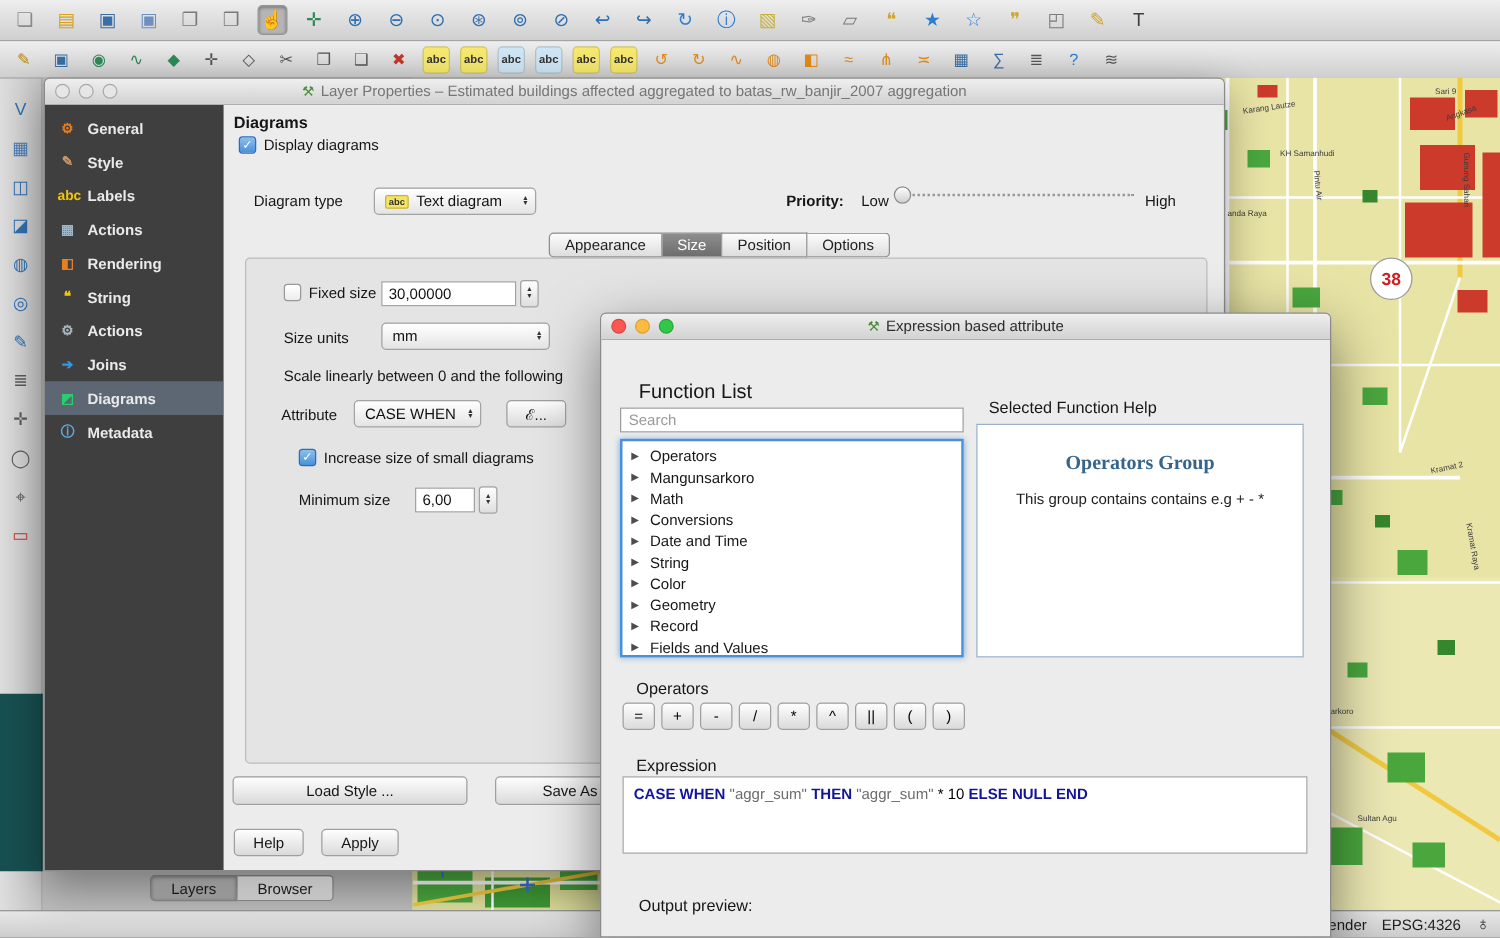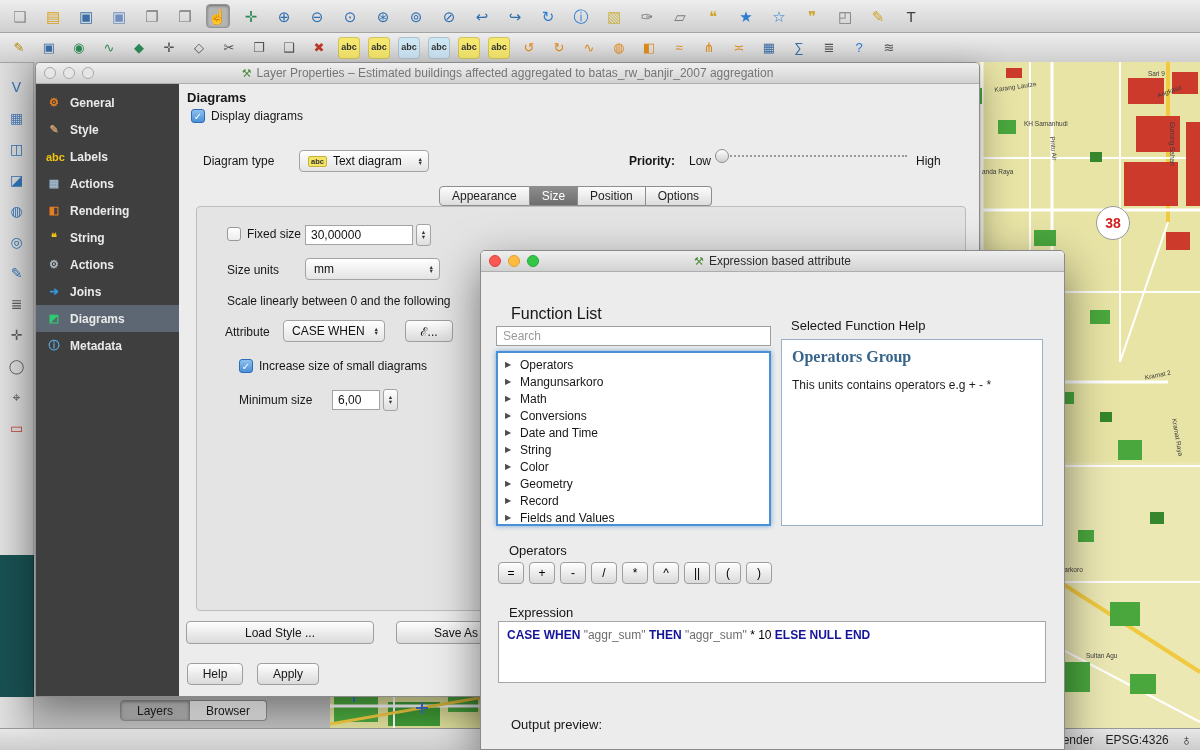--- a/index.html
+++ b/index.html
@@ -125,21 +125,21 @@
   .search-input { position:absolute; left:15px; top:54px; width:275px; height:20px;
                   border:1px solid #9e9e9e; background:#fff; padding:0 6px; font-size:12px;
                   font-family:"Liberation Sans", sans-serif; color:#111; }
   .search-input::placeholder { color:#9a9a9a; }
   .fn-list { position:absolute; left:15px; top:79px; width:275px; height:175px; background:#fff;
              border:2px solid var(--accent,#6f9bd1); box-shadow:0 0 5px rgba(96,150,210,.85);
              padding:3px 0; overflow:hidden; }
   .fn-item { display:flex; align-items:center; gap:6px; height:17px; padding:0 7px; font-size:12px; }
   .tri { font-size:8px; color:#4d4d4d; width:9px; flex:0 0 auto; }
   .help-panel { position:absolute; left:300px; top:67px; width:262px; height:187px; background:#fff;
-                border:1px solid #9ab0c8; padding:8px 10px; overflow:hidden; }
+                border:1px solid #9ab0c8; padding:22px 10px; overflow:hidden;text-align:center; }
   .help-title { font-family:"Liberation Serif", serif; font-weight:bold; font-size:16px;
                 color:#36648b; margin-bottom:12px; }
   .help-text { font-size:12px; color:#1e1e1e; }
   .ops-row { position:absolute; left:17px; top:290px; display:flex; gap:5px; }
   .op-btn { min-width:26px; height:22px; border:1px solid #9f9f9f; border-radius:4px;
             background:linear-gradient(#fefefe,#dadada); font-size:12px; display:flex;
             align-items:center; justify-content:center; padding:0 7px;
             font-family:"Liberation Sans", sans-serif; }
   .expr-box { position:absolute; left:17px; top:349px; width:548px; height:62px; background:#fff;
               border:1px solid #a6a6a6; padding:6px 8px; font-size:12px; }
@@ -692,21 +692,21 @@
           </div>
 
           <div class="fn-item">
             <span class="tri">▶</span>
             <span>Fields and Values</span>
           </div>
         </div>
       <div class="pos" style="left:310px;top:46px;font-size:13px;">Selected Function Help</div>
       <div class="help-panel">
         <div class="help-title">Operators Group</div>
-        <div class="help-text">This units contains operators e.g + - *</div>
+        <div class="help-text">This group contains contains e.g + - *</div>
       </div>
       <div class="pos" style="left:28px;top:271px;font-size:13px;">Operators</div>
       <div class="ops-row">
 
       <button class="op-btn">=</button>
           <button class="op-btn">+</button>
           <button class="op-btn">-</button>
           <button class="op-btn">/</button>
           <button class="op-btn">*</button>
           <button class="op-btn">^</button>

